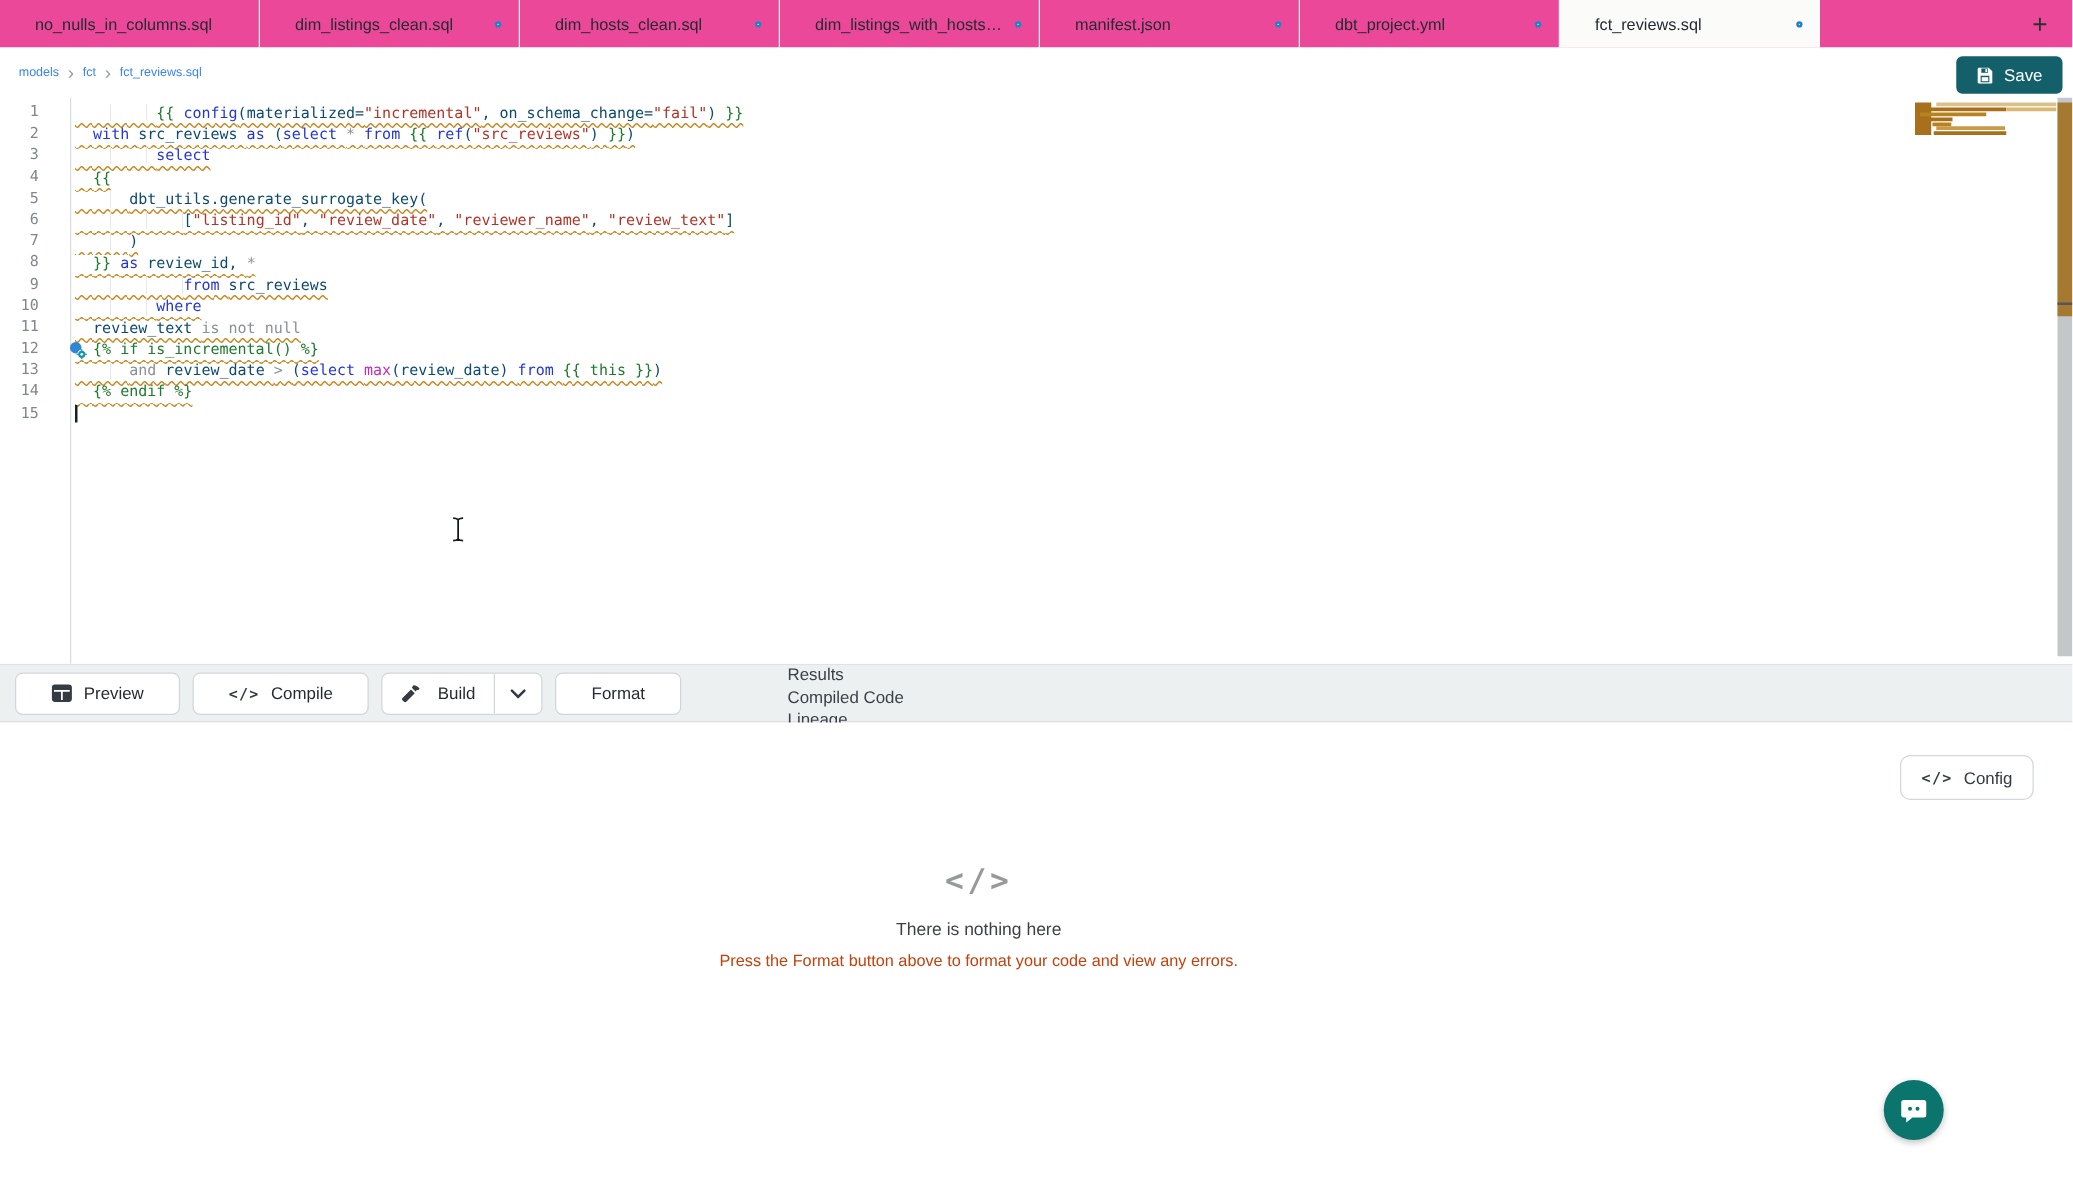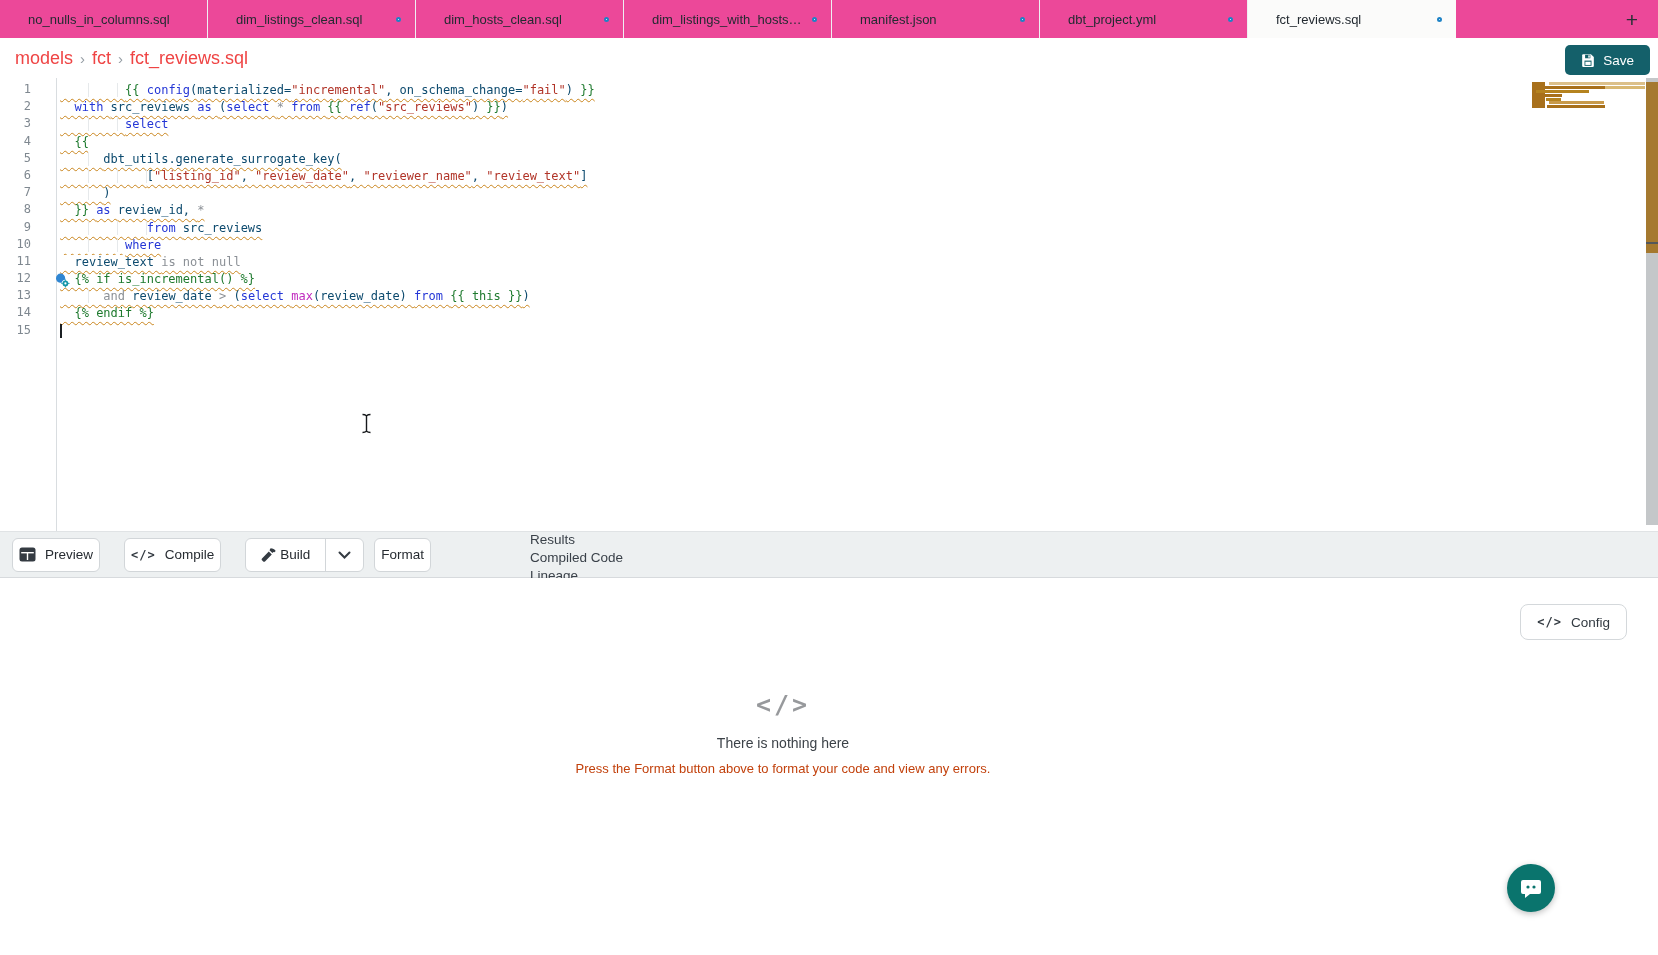--- a/index.html
+++ b/index.html
@@ -12,21 +12,21 @@
     color:#232a31;border-right:1px solid #eef0f2;cursor:pointer;}
   .tab.active{background:#fbfbfa;border-right:none;}
   .tab-label{flex:1;white-space:nowrap;overflow:hidden;text-overflow:ellipsis;}
   .dirty-dot{width:5px;height:5px;border:2.5px solid #1e83c6;border-radius:50%;background:#fff;
     margin-left:10px;flex:none;}
   .plus-btn{margin-left:auto;margin-right:14px;align-self:center;font-size:21px;line-height:21px;
     color:#2a3036;padding:2px 6px;cursor:pointer;}
 
   
   .crumbbar{height:40px;background:#fff;display:flex;align-items:center;padding-left:15px;position:relative;}
-  .crumb{font-size:18px;color:#ef4444;}
+  .crumb{font-size:10px;color:#3b82f6;}
   .crumb-sep{font-size:15px;color:#959da4;margin:0 7px;line-height:1;}
   .save-btn{position:absolute;right:8px;top:7px;height:30px;display:flex;align-items:center;gap:8px;
     background:#14606a;color:#fff;border:none;border-radius:5px;padding:0 16px;font-size:13.5px;
     font-family:inherit;cursor:pointer;}
 
   
   .editor{position:relative;height:453px;background:#fff;display:flex;overflow:hidden;}
   .gutter{width:57px;flex:none;border-right:1px solid #d9dde0;padding-top:4px;}
   .gutter .ln{height:17.2px;line-height:17.2px;text-align:right;padding-right:25px;
     font:12px "DejaVu Sans Mono",monospace;color:#7f8890;}
@@ -44,25 +44,25 @@
   .minimap{position:absolute;left:1500px;top:0;width:146px;height:120px;}
   .mm-bar{position:absolute;}
   .vscroll{position:absolute;right:0;top:0;width:12px;height:447px;background:#c4c7c9;}
   .vscroll .warn{position:absolute;left:0;top:4px;width:100%;height:171px;background:#a2701e;opacity:.9;}
   .vscroll .mark{position:absolute;left:0;top:164px;width:100%;height:2px;background:#53575b;}
 
   
   .toolband{height:47px;background:#edf0f1;border-top:1px solid #e0e3e5;border-bottom:1px solid #d7dadd;
     display:flex;align-items:center;padding-left:12px;}
   .btn{height:34px;display:flex;align-items:center;gap:9px;background:#fff;border:1px solid #d2d6d9;
-    border-radius:6px;padding:0 6px;font-size:13.5px;color:#262b31;font-family:inherit;cursor:pointer;
-    margin-right:24px;}
+    border-radius:6px;padding:0 28px;font-size:13.5px;color:#262b31;font-family:inherit;cursor:pointer;
+    margin-right:10px;}
   .btn-split{display:flex;align-items:stretch;height:34px;background:#fff;border:1px solid #d2d6d9;
     border-radius:6px;margin-right:10px;overflow:hidden;}
-  .btn-split .main{display:flex;align-items:center;gap:3px;padding:0 15px;font-size:13.5px;color:#262b31;cursor:pointer;}
+  .btn-split .main{display:flex;align-items:center;gap:13px;padding:0 15px;font-size:13.5px;color:#262b31;cursor:pointer;}
   .btn-split .chev{display:flex;align-items:center;padding:0 12px;border-left:1px solid #d2d6d9;cursor:pointer;}
   .code-glyph{font:700 12px "DejaVu Sans Mono",monospace;color:#343b42;letter-spacing:1px;}
   .ptabs{display:flex;height:100%;margin-left:58px;flex-direction:column;}
   .btab{height:100%;display:flex;align-items:center;padding:0 17px;font-size:13.5px;color:#3a4149;
     border-bottom:3px solid transparent;cursor:pointer;}
   .btab.active{border-bottom-color:#70767e;}
 
   
   .panel{position:relative;height:377px;background:#fff;}
   .config-btn{position:absolute;right:31px;top:26px;height:36px;display:flex;align-items:center;gap:9px;

